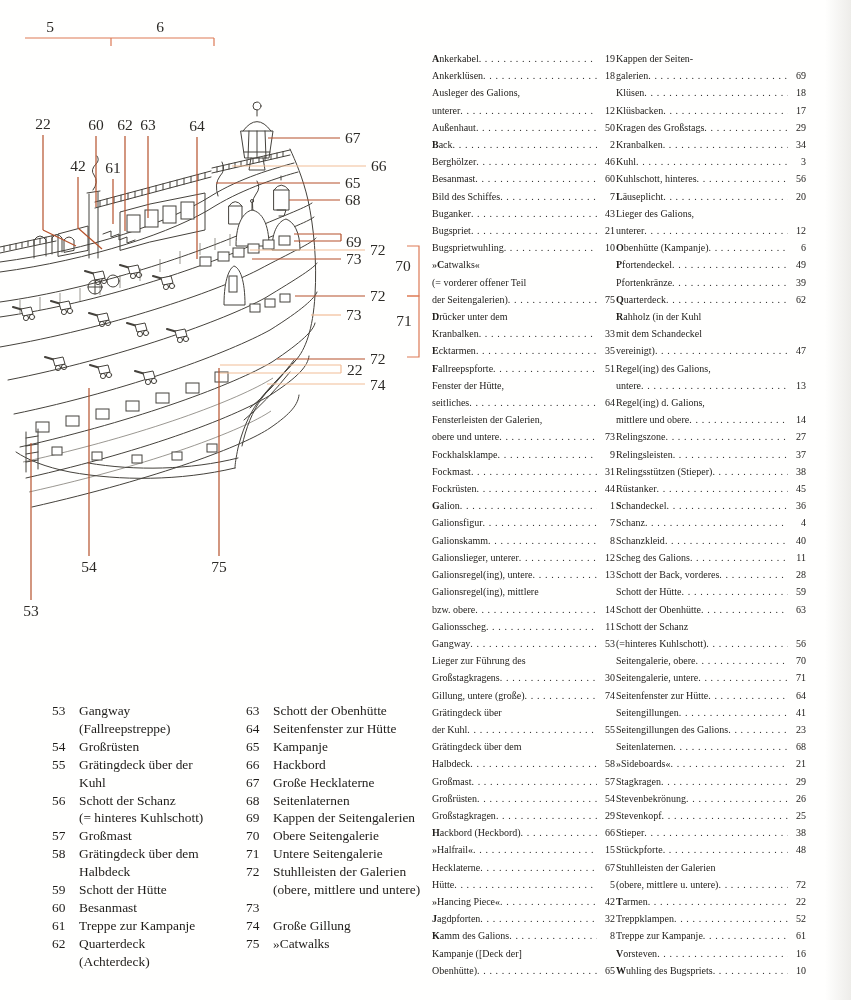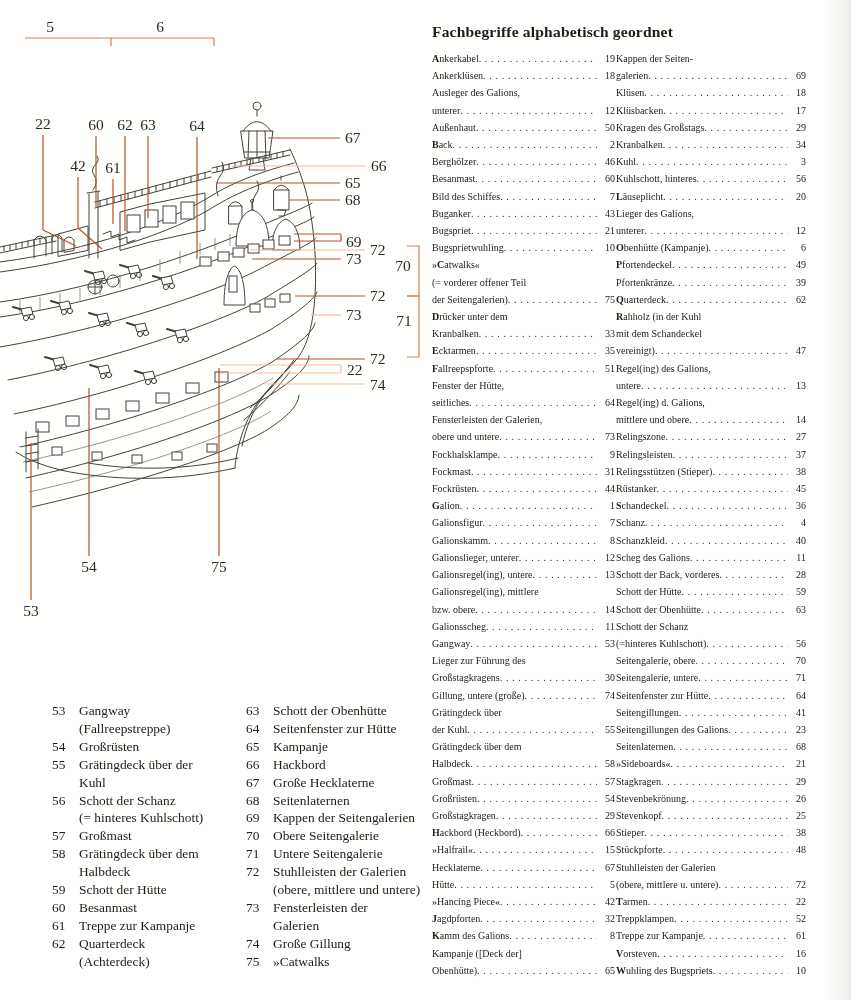--- a/index.html
+++ b/index.html
@@ -222,21 +222,20 @@
         <text x="370" y="390" text-anchor="start" class="cn">74</text>
         <path d="M407,246 H419 V296 H407" class="ol-m"></path>
         <text x="403" y="271" text-anchor="middle" class="cn">70</text>
         <path d="M407,296 H419 V357 H407" class="ol-m"></path>
         <text x="404" y="326" text-anchor="middle" class="cn">71</text>
         <line x1="43" y1="230" x2="76" y2="246" class="ol-d"></line>
         <line x1="78" y1="228" x2="102" y2="249" class="ol-d"></line>
       </g>
   </svg>
 
-  <h1 class="title">Fachbegriffe alphabetisch geordnet</h1>
 
   <div class="icol" id="idx1">
       <div class="iline">
         <span class="term"><b>A</b>nkerkabel</span>
         <span class="dots"></span>
         <span class="pg">19</span>
       </div>
       <div class="iline">
         <span class="term">Ankerklüsen</span>
         <span class="dots"></span>
@@ -862,24 +861,20 @@
       </div>
       <div class="litem">
         <span class="lnum">72</span>
         <div class="ltext">
           <div>Stuhlleisten der Galerien</div>
           <div>(obere, mittlere und untere)</div>
         </div>
       </div>
       <div class="litem">
         <span class="lnum">73</span>
-        <div class="ltext">
-          <div>Fensterleisten der</div>
-          <div>Galerien</div>
-        </div>
       </div>
       <div class="litem">
         <span class="lnum">74</span>
         <div class="ltext">
           <div>Große Gillung</div>
         </div>
       </div>
       <div class="litem">
         <span class="lnum">75</span>
         <div class="ltext it">

